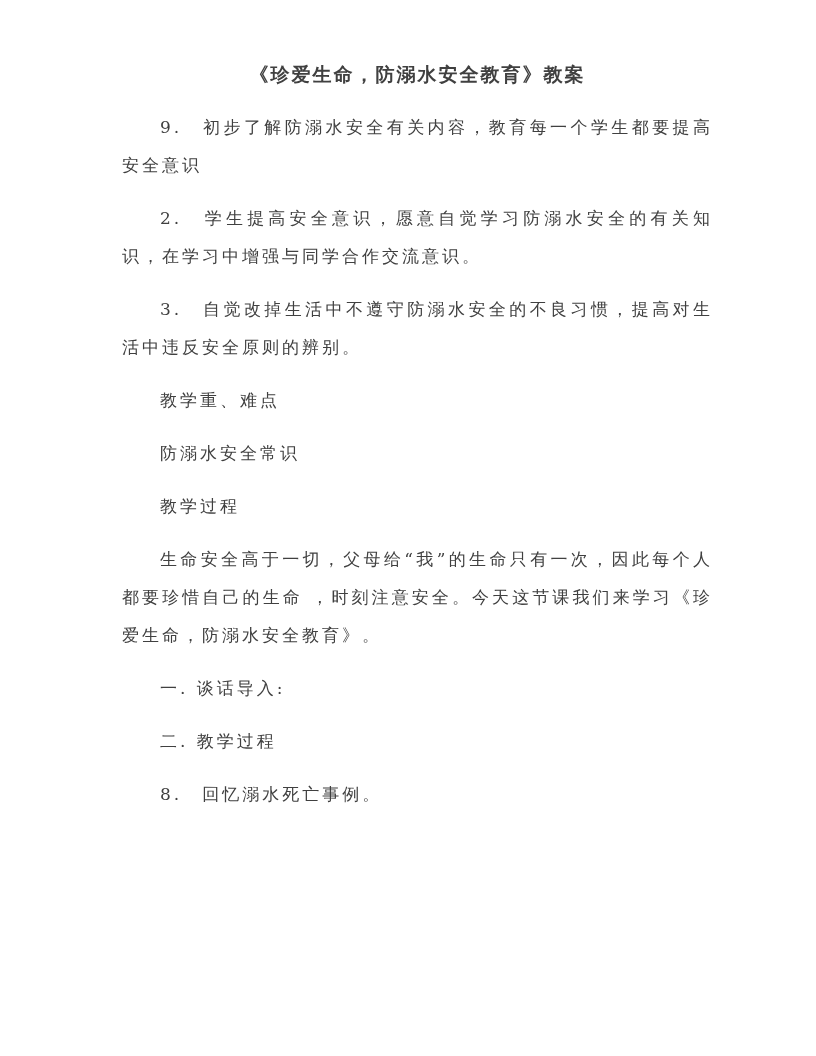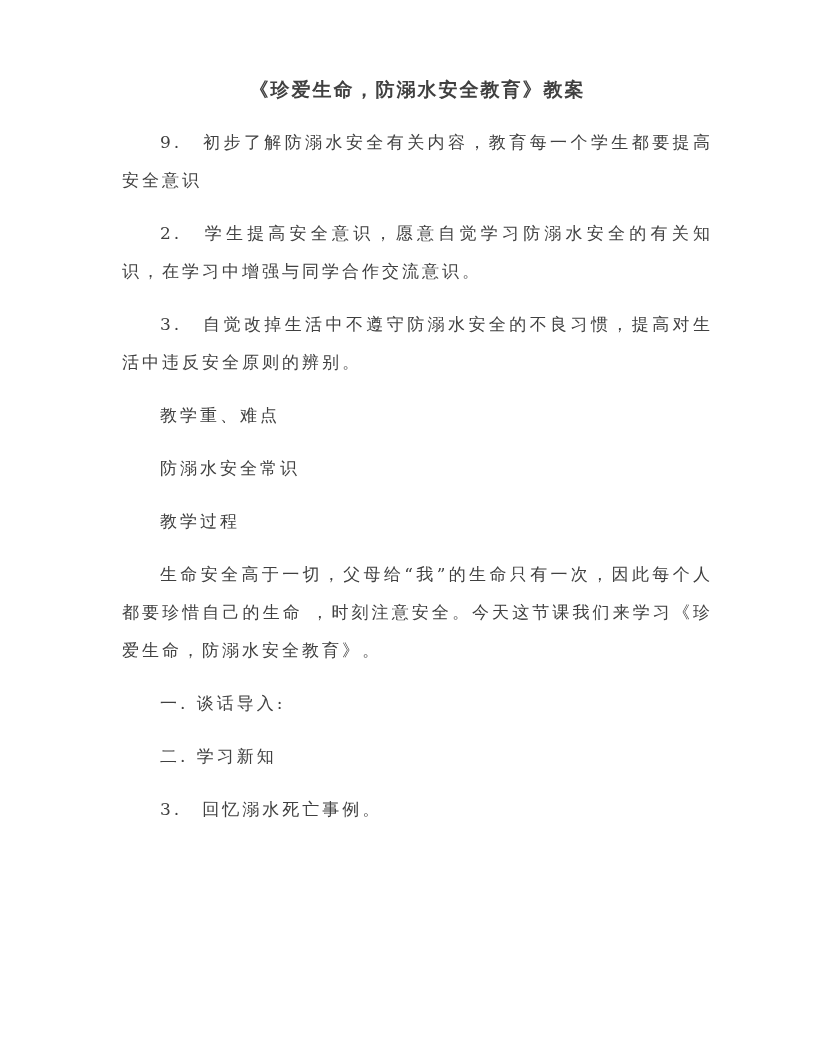--- a/index.html
+++ b/index.html
@@ -7,21 +7,21 @@
     padding: 0;
     background: #ffffff;
   }
   .page {
     position: relative;
     width: 816px;
     height: 1056px;
     margin: 0 auto;
     background: #ffffff;
     box-sizing: border-box;
-    padding: 70px 103px 0 122px;
+    padding: 55px 103px 0 122px;
     overflow: hidden;
     font-family: "DejaVu Serif", "Liberation Serif", serif;
     color: #404040;
   }
   .doc-title {
     margin: 0 0 15px 0;
     font-size: 19px;
     font-weight: bold;
     letter-spacing: 2px;
     line-height: 38px;
@@ -55,16 +55,16 @@
   <p class="para ind-2">教学重、难点</p>
 
   <p class="para ind-2">防溺水安全常识</p>
 
   <p class="para ind-2">教学过程</p>
 
   <p class="para ind-2">生命安全高于一切，父母给“我”的生命只有一次，因此每个人都要珍惜自己的生命 ，时刻注意安全。今天这节课我们来学习《珍爱生命，防溺水安全教育》。</p>
 
   <p class="para ind-2">一. 谈话导入:</p>
 
-  <p class="para ind-2">二. 学习新知</p>
+  <p class="para ind-2">二. 教学过程</p>
 
-  <p class="para ind-2">3.　回忆溺水死亡事例。</p>
+  <p class="para ind-2">8.　回忆溺水死亡事例。</p>
 </div>
 
 </body></html>

